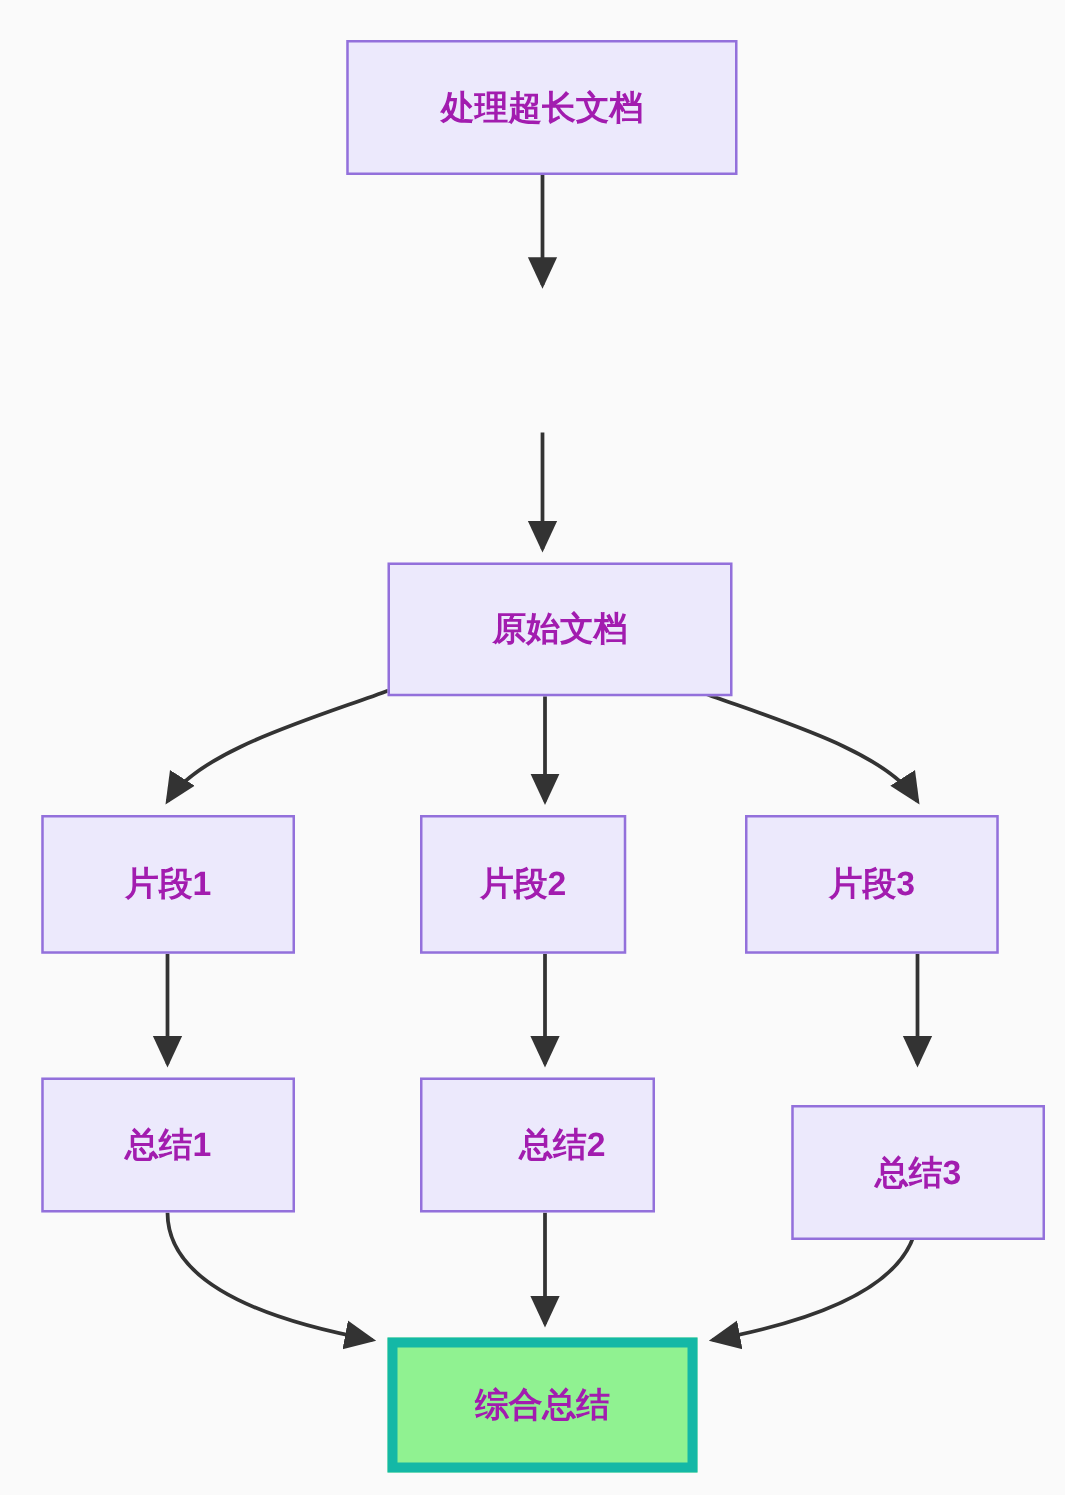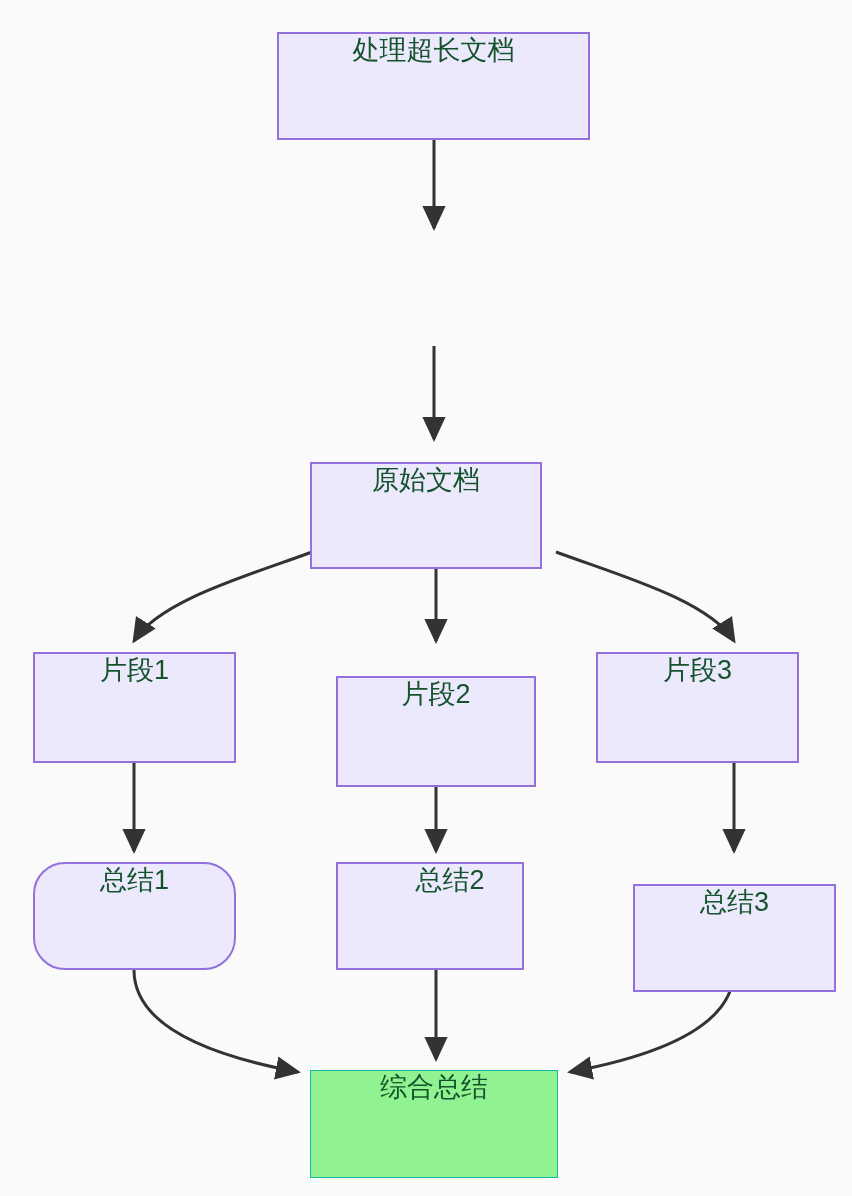--- a/index.html
+++ b/index.html
@@ -21,39 +21,41 @@
     position: absolute;
     left: 0;
     top: 0;
     width: 852px;
     height: 1196px;
   }
   .node {
     position: absolute;
     box-sizing: border-box;
     display: flex;
+    align-items: center;
     justify-content: center;
     text-align: center;
-    color: #14532d;
+    color: #a21caf;
     line-height: 1.2;
     z-index: 2;
+    font-weight: bold;
   }
   .node-normal {
     background: #ece9fc;
     border: 2px solid #9370db;
     font-size: 27px;
   }
   .node-highlight {
     background: #bcbcfa;
     border: 4px solid #333333;
     font-size: 27px;
   }
   .node-final {
     background: #90f291;
-    border: 1px solid #14b8a6;
+    border: 8px solid #14b8a6;
     font-size: 27px;
   }
 </style>
 </head>
 <body>
 
 <div id="canvas">
 
   <svg id="edges" viewBox="0 0 852 1196" xmlns="http://www.w3.org/2000/svg">
     <defs>
@@ -83,37 +85,37 @@
     <path d="M 436 970 L 436 1059" fill="none" stroke="#333333" stroke-width="3" marker-end="url(#arrowhead)"></path>
 
     <path d="M 734 970 C 734 1018, 678 1052, 570 1072" fill="none" stroke="#333333" stroke-width="3" marker-end="url(#arrowhead)"></path>
   </svg>
 
   <div class="node node-normal" style="left:277px; top:32px; width:313px; height:108px;">
     <span>处理超长文档</span>
   </div>
 
 
-  <div class="node node-normal" style="left:310px; top:462px; width:232px; height:107px;">
+  <div class="node node-normal" style="left:310px; top:450px; width:276px; height:107px;">
     <span>原始文档</span>
   </div>
 
   <div class="node node-normal" style="left:33px; top:652px; width:203px; height:111px;">
     <span>片段1</span>
   </div>
 
-  <div class="node node-normal" style="left:336px; top:652px; width:200px; height:111px;margin-top:24px;">
+  <div class="node node-normal" style="left:336px; top:652px; width:165px; height:111px;">
     <span>片段2</span>
   </div>
 
   <div class="node node-normal" style="left:596px; top:652px; width:203px; height:111px;">
     <span>片段3</span>
   </div>
 
-  <div class="node node-normal" style="left:33px; top:862px; width:203px; height:108px;border-radius:32px;">
+  <div class="node node-normal" style="left:33px; top:862px; width:203px; height:108px;">
     <span>总结1</span>
   </div>
 
   <div class="node node-normal" style="left:336px; top:862px; width:188px; height:108px;padding-left:40px;">
     <span>总结2</span>
   </div>
 
   <div class="node node-normal" style="left:633px; top:884px; width:203px; height:108px;">
     <span>总结3</span>
   </div>

